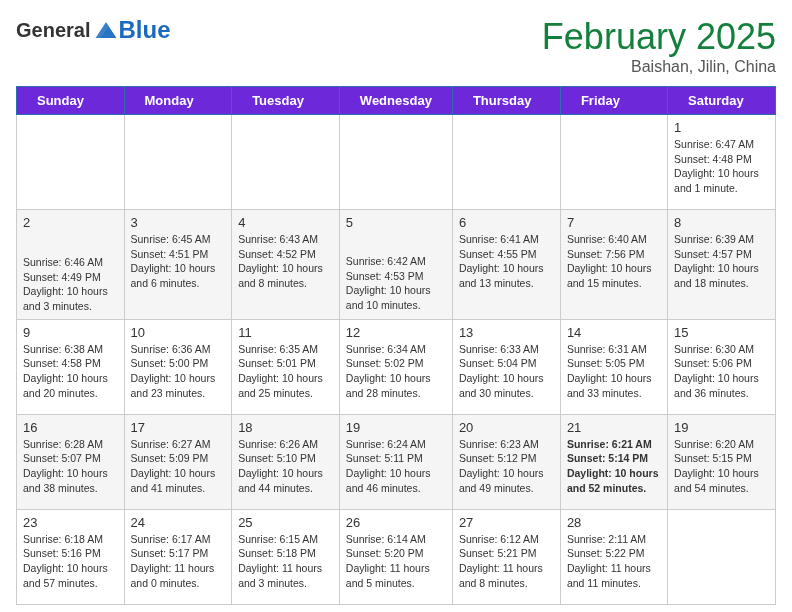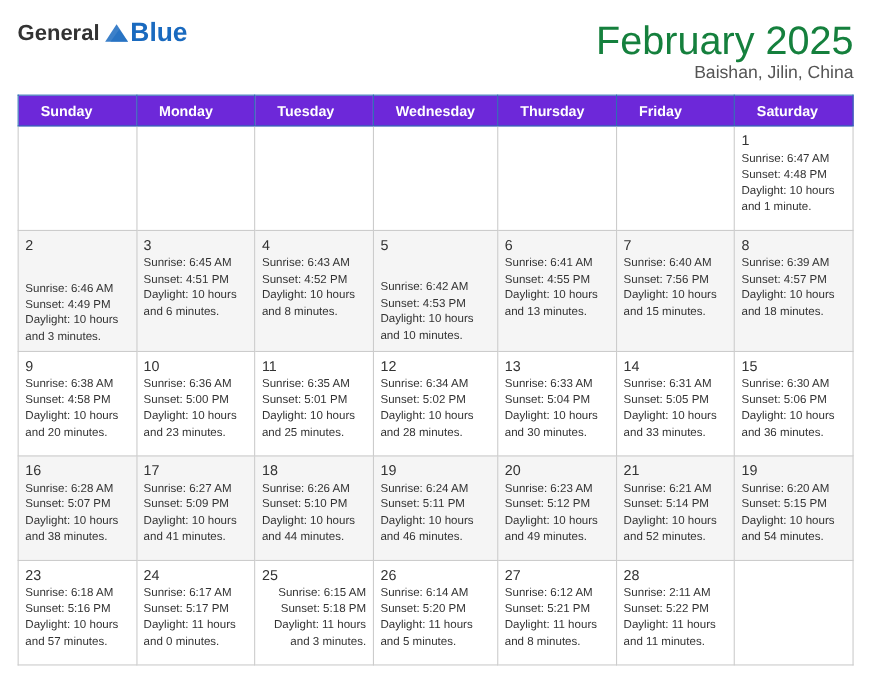--- a/index.html
+++ b/index.html
@@ -255,21 +255,21 @@
 Daylight: 10 hours and 46 minutes.</div>
         </td>
         <td>
           <span class="day-number">20</span>
           <div class="day-info" style="white-space: pre-line;">Sunrise: 6:23 AM
 Sunset: 5:12 PM
 Daylight: 10 hours and 49 minutes.</div>
         </td>
         <td>
           <span class="day-number">21</span>
-          <div class="day-info" style="white-space: pre-line;">Sunrise: 6:21 AM
+          <div class="day-info" style="white-space: pre-line; font-weight: bold;">Sunrise: 6:21 AM
 Sunset: 5:14 PM
 Daylight: 10 hours and 52 minutes.</div>
         </td>
         <td>
           <span class="day-number">19</span>
           <div class="day-info" style="white-space: pre-line;">Sunrise: 6:20 AM
 Sunset: 5:15 PM
 Daylight: 10 hours and 54 minutes.</div>
         </td>
       </tr>
@@ -281,21 +281,21 @@
 Daylight: 10 hours and 57 minutes.</div>
         </td>
         <td>
           <span class="day-number">24</span>
           <div class="day-info" style="white-space: pre-line;">Sunrise: 6:17 AM
 Sunset: 5:17 PM
 Daylight: 11 hours and 0 minutes.</div>
         </td>
         <td>
           <span class="day-number">25</span>
-          <div class="day-info" style="white-space: pre-line; text-align: right;">Sunrise: 6:15 AM
+          <div class="day-info" style="white-space: pre-line;">Sunrise: 6:15 AM
 Sunset: 5:18 PM
 Daylight: 11 hours and 3 minutes.</div>
         </td>
         <td>
           <span class="day-number">26</span>
           <div class="day-info" style="white-space: pre-line;">Sunrise: 6:14 AM
 Sunset: 5:20 PM
 Daylight: 11 hours and 5 minutes.</div>
         </td>
         <td>

